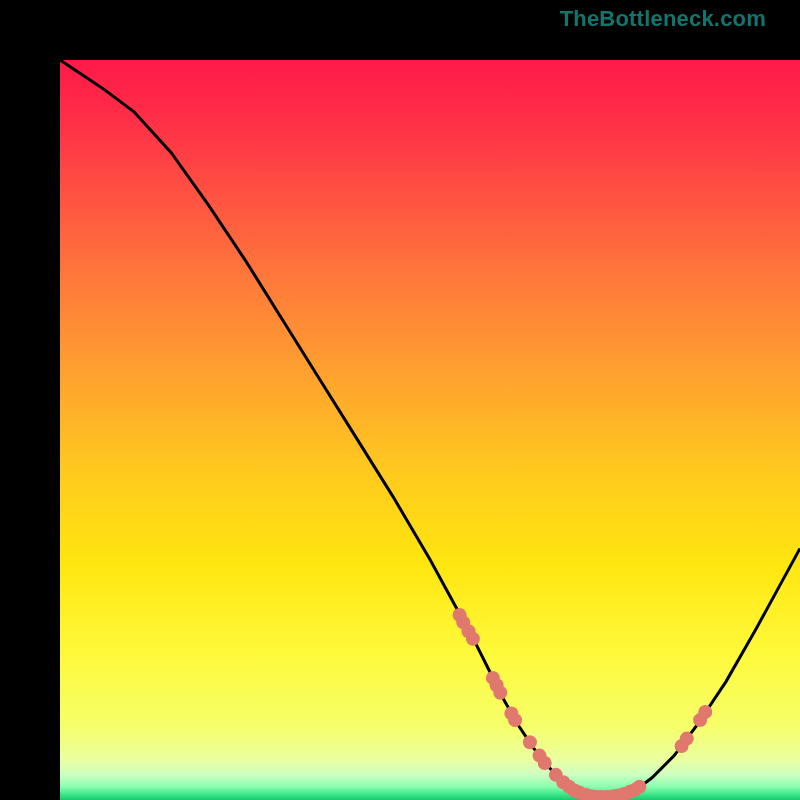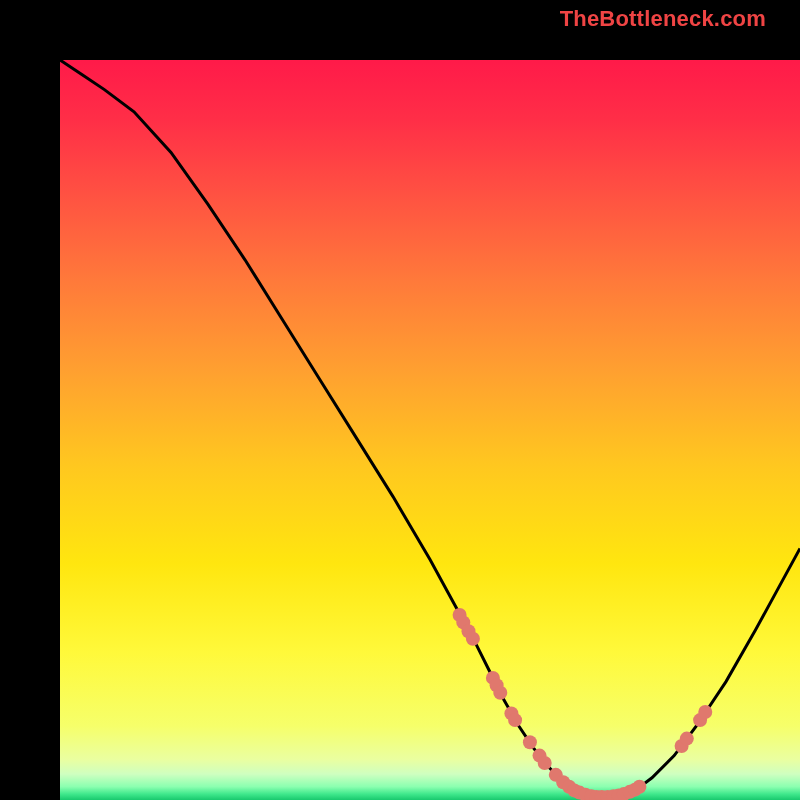--- a/index.html
+++ b/index.html
@@ -12,21 +12,21 @@
     height: 740px;
     background: #000;
   }
   .watermark {
     position: absolute;
     top: 6px;
     right: 34px;
     font-family: Arial, Helvetica, sans-serif;
     font-size: 22px;
     font-weight: 700;
-    color: #ef4444;
+    color: #0f766e;
     letter-spacing: 0.2px;
   }
   .plot {
     position: absolute;
     left: 30px;
     top: 30px;
     width: 740px;
     height: 740px;
   }
 </style>

